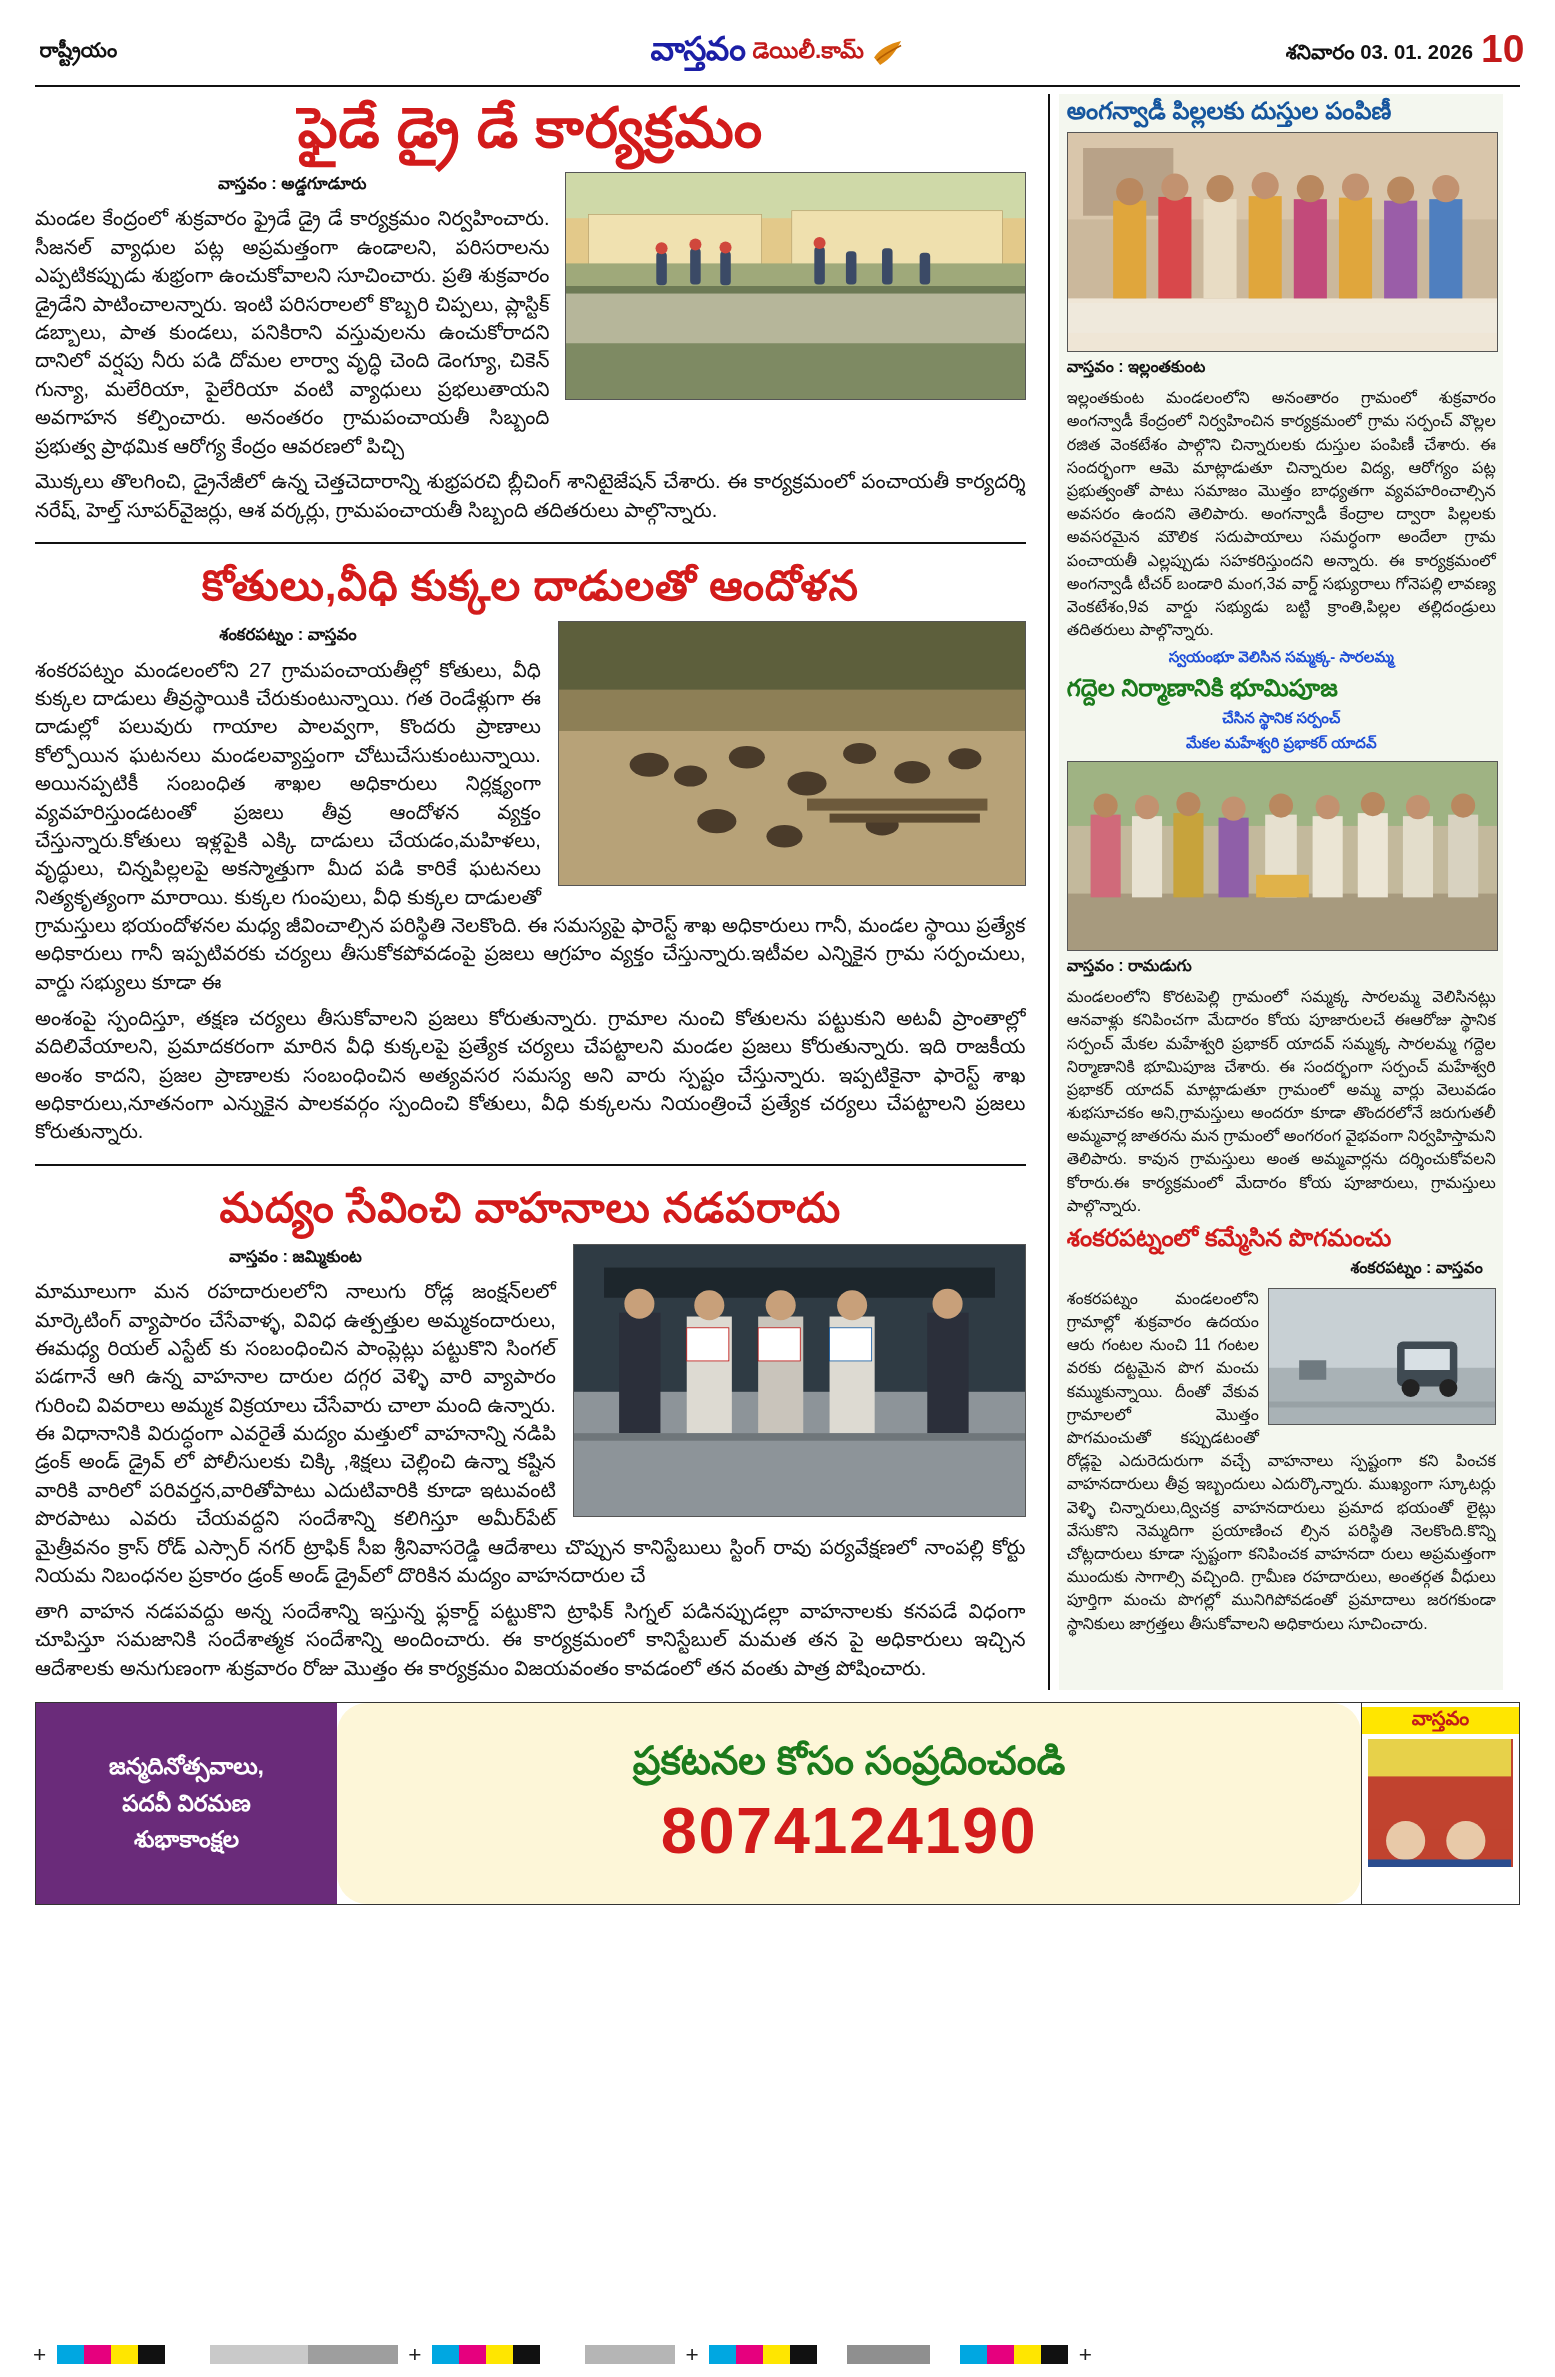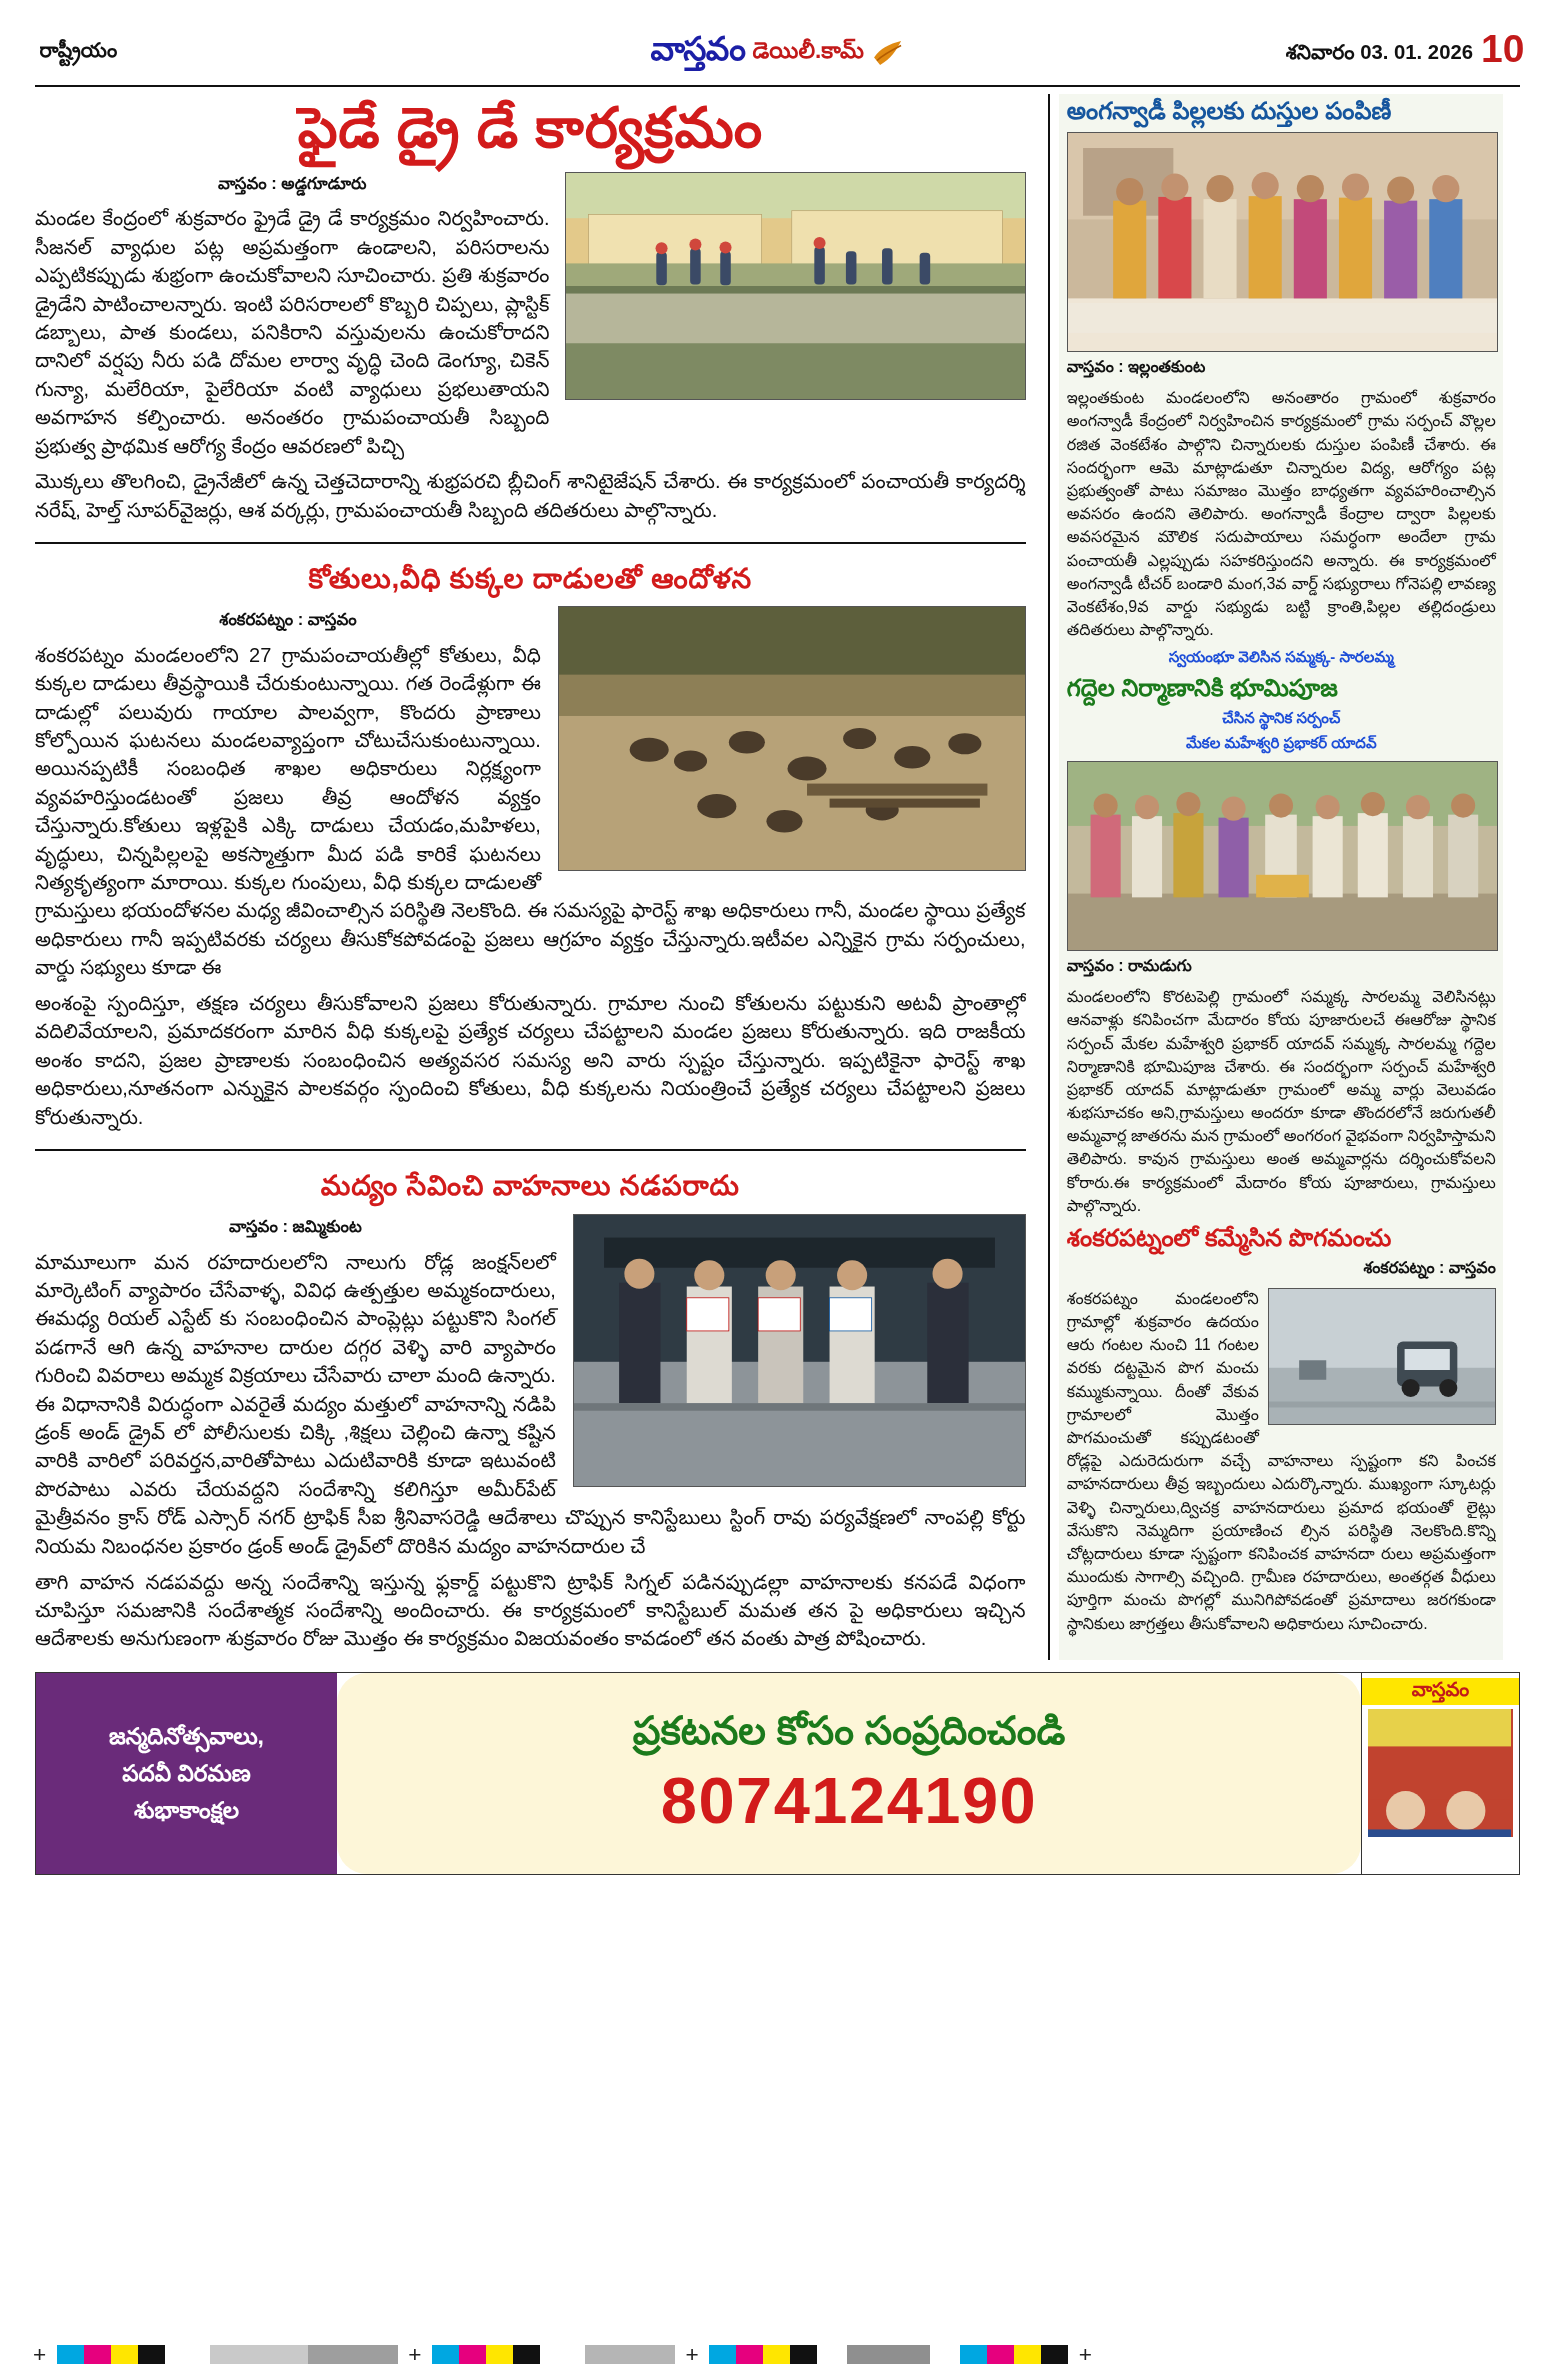--- a/index.html
+++ b/index.html
@@ -37,21 +37,21 @@
   .body-grid{display:flex;gap:0px;}
   .left-col{width:1004px;padding-right:13.5px;box-sizing:border-box;}
   .v-rule{width:2.3px;background:#111;margin:0 9px;}
   .right-col{width:444px;box-sizing:border-box;background:#f4f7ef;padding:0 7.5px;}
 
   
   h1.headline{
     font-size:56px;line-height:1.05;color:#d21b1b;text-align:center;margin:4.5px 0 12px 0;
     font-weight:bold;letter-spacing:0.8px;
   }
-  h1.headline.small{font-size:28px;margin-top:20px;}
+  h1.headline.small{font-size:42px;margin-top:20px;}
 
   .rule{height:2.3px;background:#111;margin:10.5px 0 7.5px 0;}
 
   .byline{
     text-align:center;font-size:16.6px;font-weight:bold;color:#111;margin:4.5px 0 7.5px 0;
   }
   p.txt{
     font-size:20px;line-height:1.42;color:#111;margin:0 0 7.5px 0;text-align:justify;
     hyphens:none;
   }
@@ -63,21 +63,21 @@
   
   .ph-inner{position:absolute;inset:0;}
 
   
   .rc-head{
     font-size:24px;color:#16569e;font-weight:bold;text-align:left;margin:3px 0 7.5px 0;line-height:1.15;
   }
   .rc-head.green{color:#1b7a1b;}
   .rc-head.red{color:#d21b1b;}
   .rc-small{font-size:15px;text-align:center;color:#1d4ed8;font-weight:bold;margin:4.5px 0;}
-  .rc-byline{font-size:16px;font-weight:bold;color:#111;margin:6px 0 6px 0;}
+  .rc-byline{font-size:16px;font-weight:bold;color:#111;margin:6px 13px 6px 0;}
   p.rtxt{font-size:16px;line-height:1.45;color:#111;margin:0 0 6.8px 0;text-align:justify;}
 
   
   .ad{
     margin-top:12px;height:203px;display:flex;border:1.5px solid #333;box-sizing:border-box;
   }
   .ad-left{
     width:301px;background:#6a2b7a;color:#fff;display:flex;flex-direction:column;
     justify-content:center;align-items:center;font-size:23px;font-weight:bold;line-height:1.6;
   }

